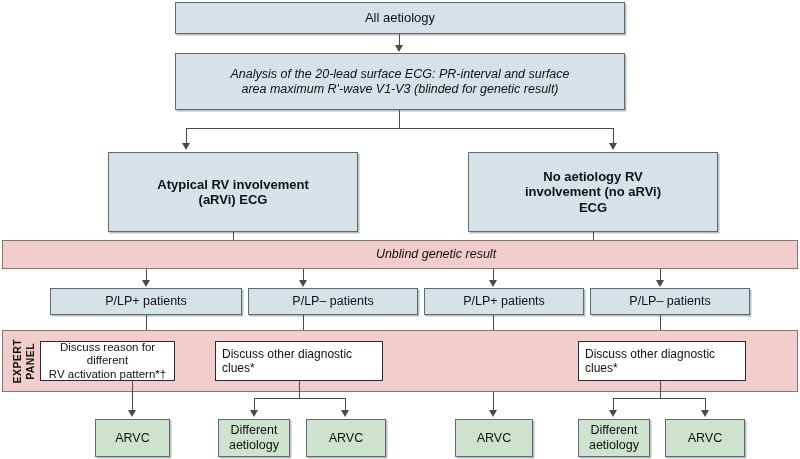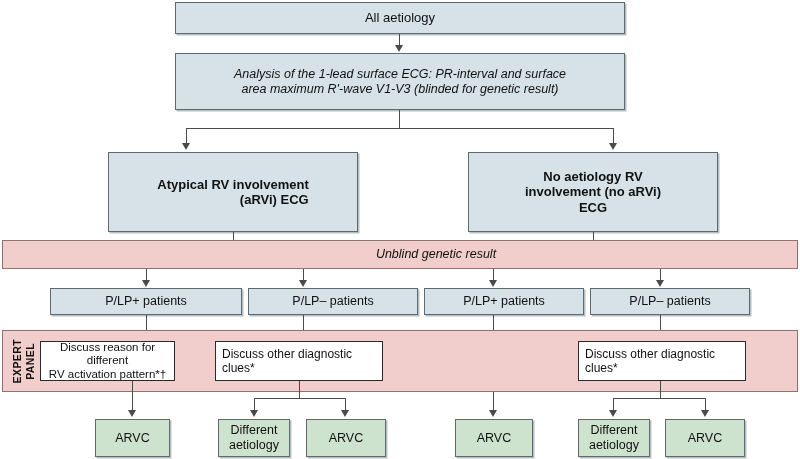--- a/index.html
+++ b/index.html
@@ -85,31 +85,31 @@
 </head>
 <body>
 
 <div id="canvas">
 
   <div class="box blue" style="left:175px; top:2px; width:450px; height:32px; font-size:13px;">All aetiology</div>
 
   <div class="vline" style="left:399px; top:34px; height:12px;"></div>
   <div class="arrowhead" style="left:395px; top:45px;"></div>
 
-  <div class="box blue italic" style="left:175px; top:53px; width:450px; height:57px; font-size:12.5px;">Analysis of the 1-lead surface ECG: PR-interval and surface
+  <div class="box blue italic" style="left:175px; top:53px; width:450px; height:57px; font-size:12.5px;">Analysis of the 20-lead surface ECG: PR-interval and surface
 area maximum R'-wave V1-V3 (blinded for genetic result)</div>
 
   <div class="vline" style="left:399px; top:110px; height:18px;"></div>
   <div class="hline" style="left:186px; top:128px; width:427px;"></div>
   <div class="vline" style="left:186px; top:128px; height:16px;"></div>
   <div class="arrowhead" style="left:182px; top:143px;"></div>
   <div class="vline" style="left:613px; top:128px; height:16px;"></div>
   <div class="arrowhead" style="left:609px; top:143px;"></div>
 
-  <div class="box blue bold" style="left:108px; top:152px; width:250px; height:80px; font-size:13px;text-align:right;">Atypical RV involvement
+  <div class="box blue bold" style="left:108px; top:152px; width:250px; height:80px; font-size:13px;">Atypical RV involvement
 (aRVi) ECG</div>
 
   <div class="box blue bold" style="left:468px; top:152px; width:250px; height:80px; font-size:13px;">No aetiology RV
 involvement (no aRVi)
 ECG</div>
 
   <div class="vline" style="left:233px; top:232px; height:9px;"></div>
   <div class="vline" style="left:593px; top:232px; height:9px;"></div>
 
   <div class="pinkband" style="left:2px; top:240px; width:796px; height:29px;">

